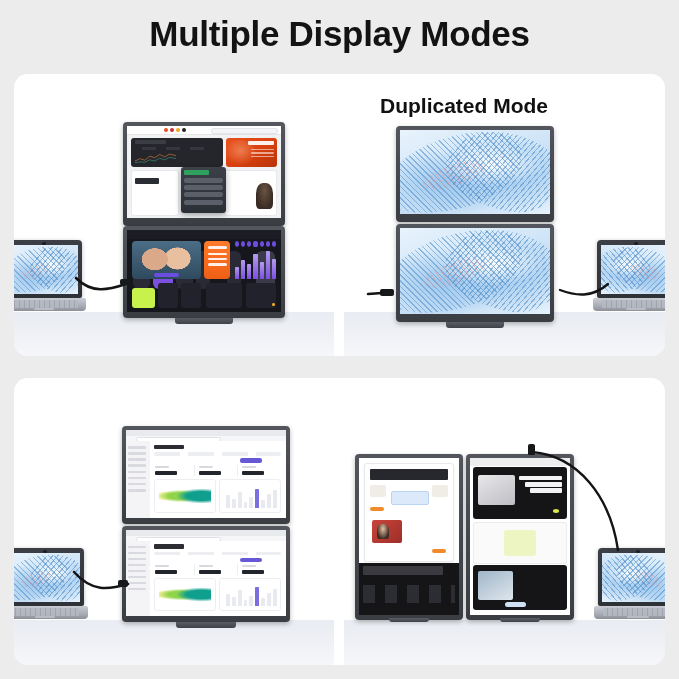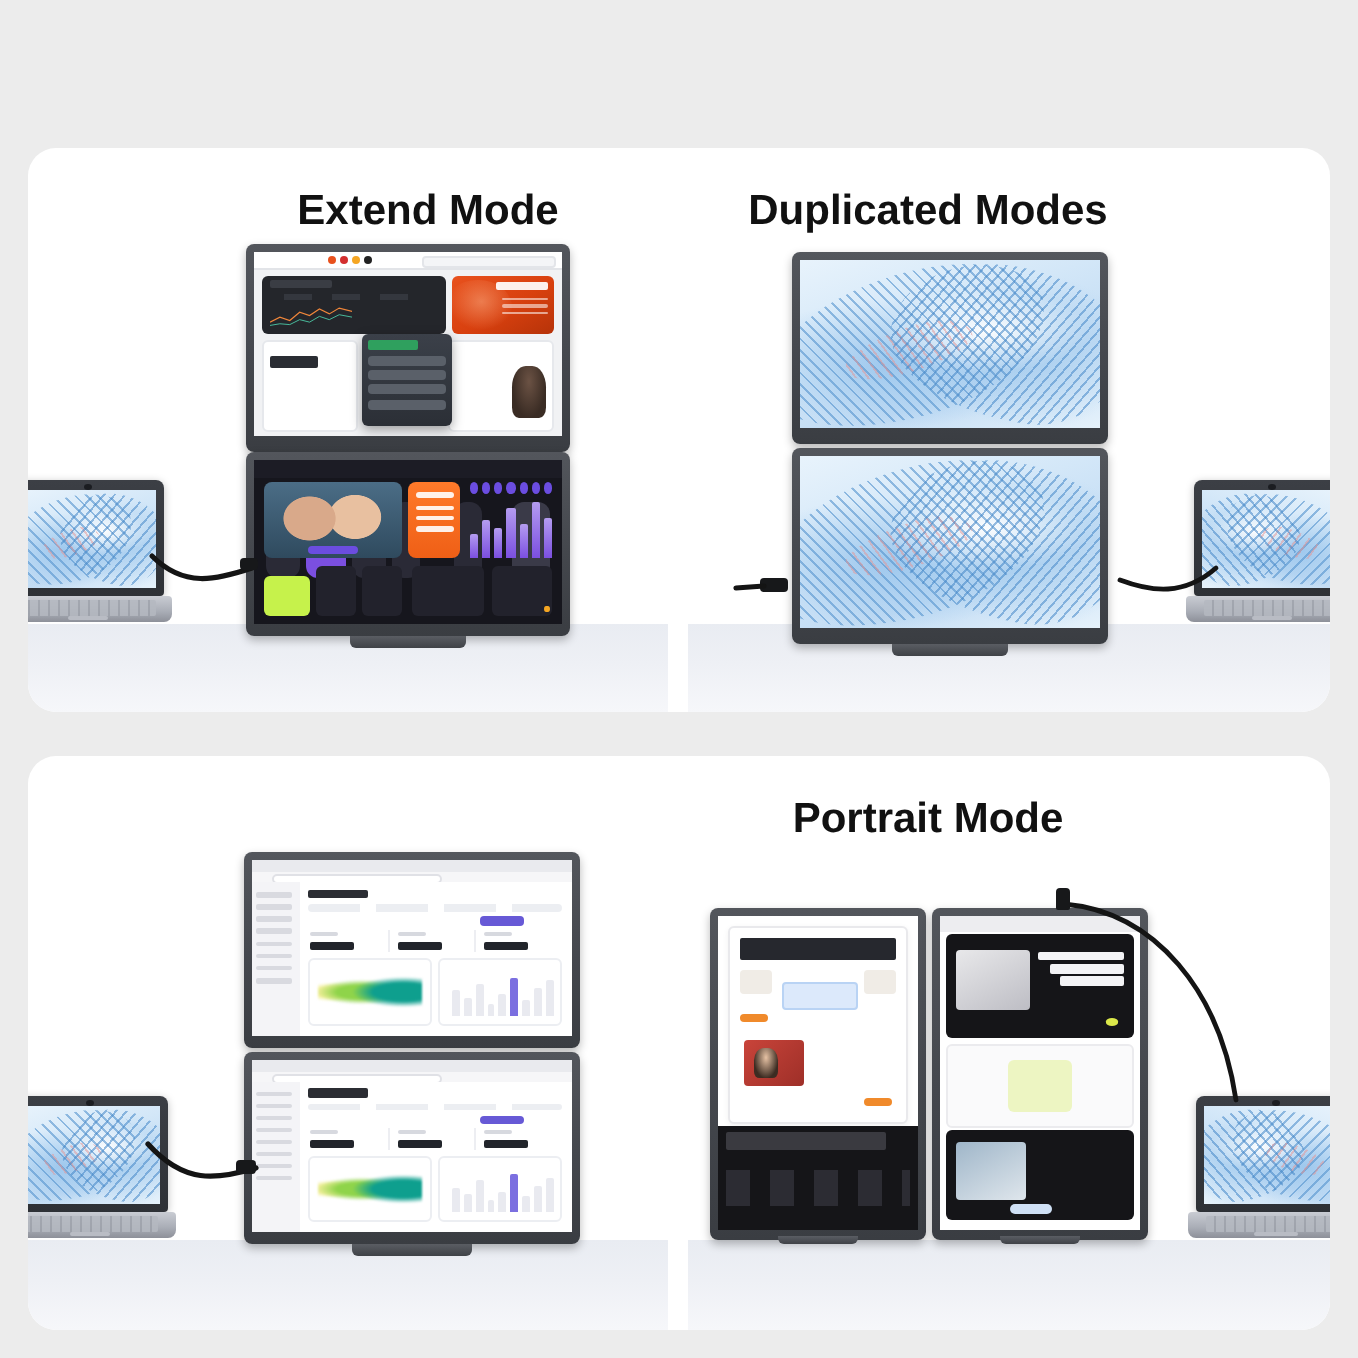--- a/index.html
+++ b/index.html
@@ -409,25 +409,25 @@
   .pt-r .bottomcard .btn{
     position:absolute;left:34%;bottom:8%;width:22%;height:10%;
     background:#cfe0f5;border-radius:6px;
   }
 </style>
 </head>
 <body>
 
 <div class="page">
 
+  <div class="page-title">Multiple Display Modes</div>
 
   <div class="panel" id="panel-top">
 
-    <div class="mode-label" style="left:60px;top:20px;width:280px;">Extend Mode</div>
-    <div class="mode-label" style="left:300px;top:20px;width:300px;">Duplicated Modes</div>
+    <div class="mode-label" style="left:300px;top:20px;width:300px;">Duplicated Mode</div>
 
     <div class="surface" style="left:0px;top:238px;width:320px;height:44px;"></div>
     <div class="surface" style="left:330px;top:238px;width:321px;height:44px;"></div>
 
     <div class="monitor" style="left:109px;top:48px;width:162px;height:202px;">
 
       <div class="mon-bezel" style="left:0;top:0;width:162px;height:104px;"></div>
       <div class="mon-screen" style="left:4px;top:4px;width:154px;height:92px;">
         <div class="ui ex-top">
           <div class="bar">
@@ -576,21 +576,20 @@
       </div>
     </div>
 
     <svg class="cable" style="left:542px;top:196px;width:54px;height:34px;" viewBox="0 0 54 34">
       <path d="M52 14 C 36 28, 20 26, 4 20" stroke-width="2.4"></path>
     </svg>
   </div>
 
   <div class="panel" id="panel-bottom">
 
-    <div class="mode-label" style="left:300px;top:20px;width:300px;">Portrait Mode</div>
 
     <div class="surface" style="left:0px;top:242px;width:320px;height:45px;"></div>
     <div class="surface" style="left:330px;top:242px;width:321px;height:45px;"></div>
 
     <div class="monitor" style="left:108px;top:48px;width:168px;height:196px;">
       <div class="mon-bezel" style="left:0;top:0;width:168px;height:98px;"></div>
       <div class="mon-screen" style="left:4px;top:4px;width:160px;height:88px;">
         <div class="ui lk">
           <div class="tabbar"></div>
           <div class="urlbar">

